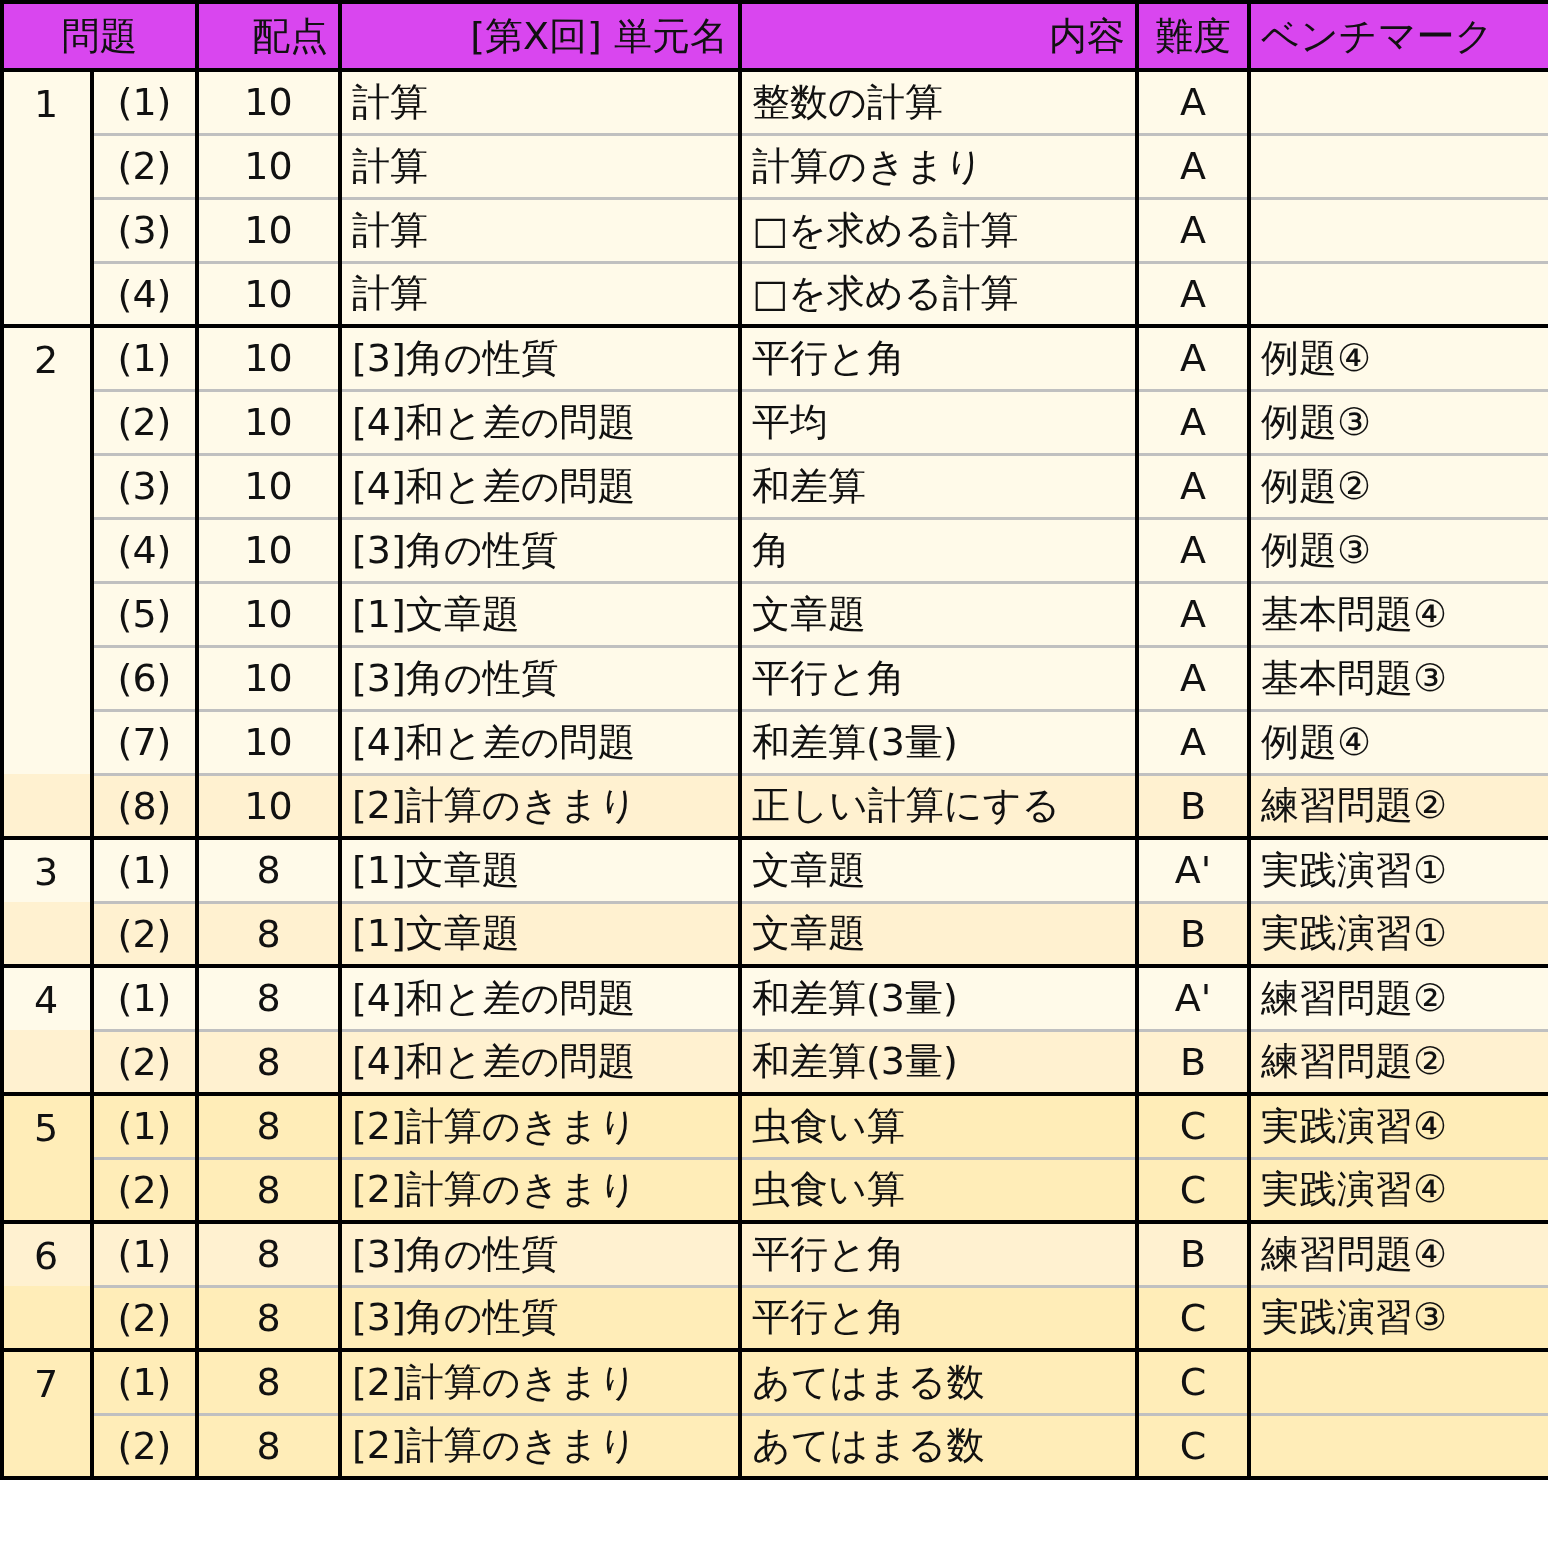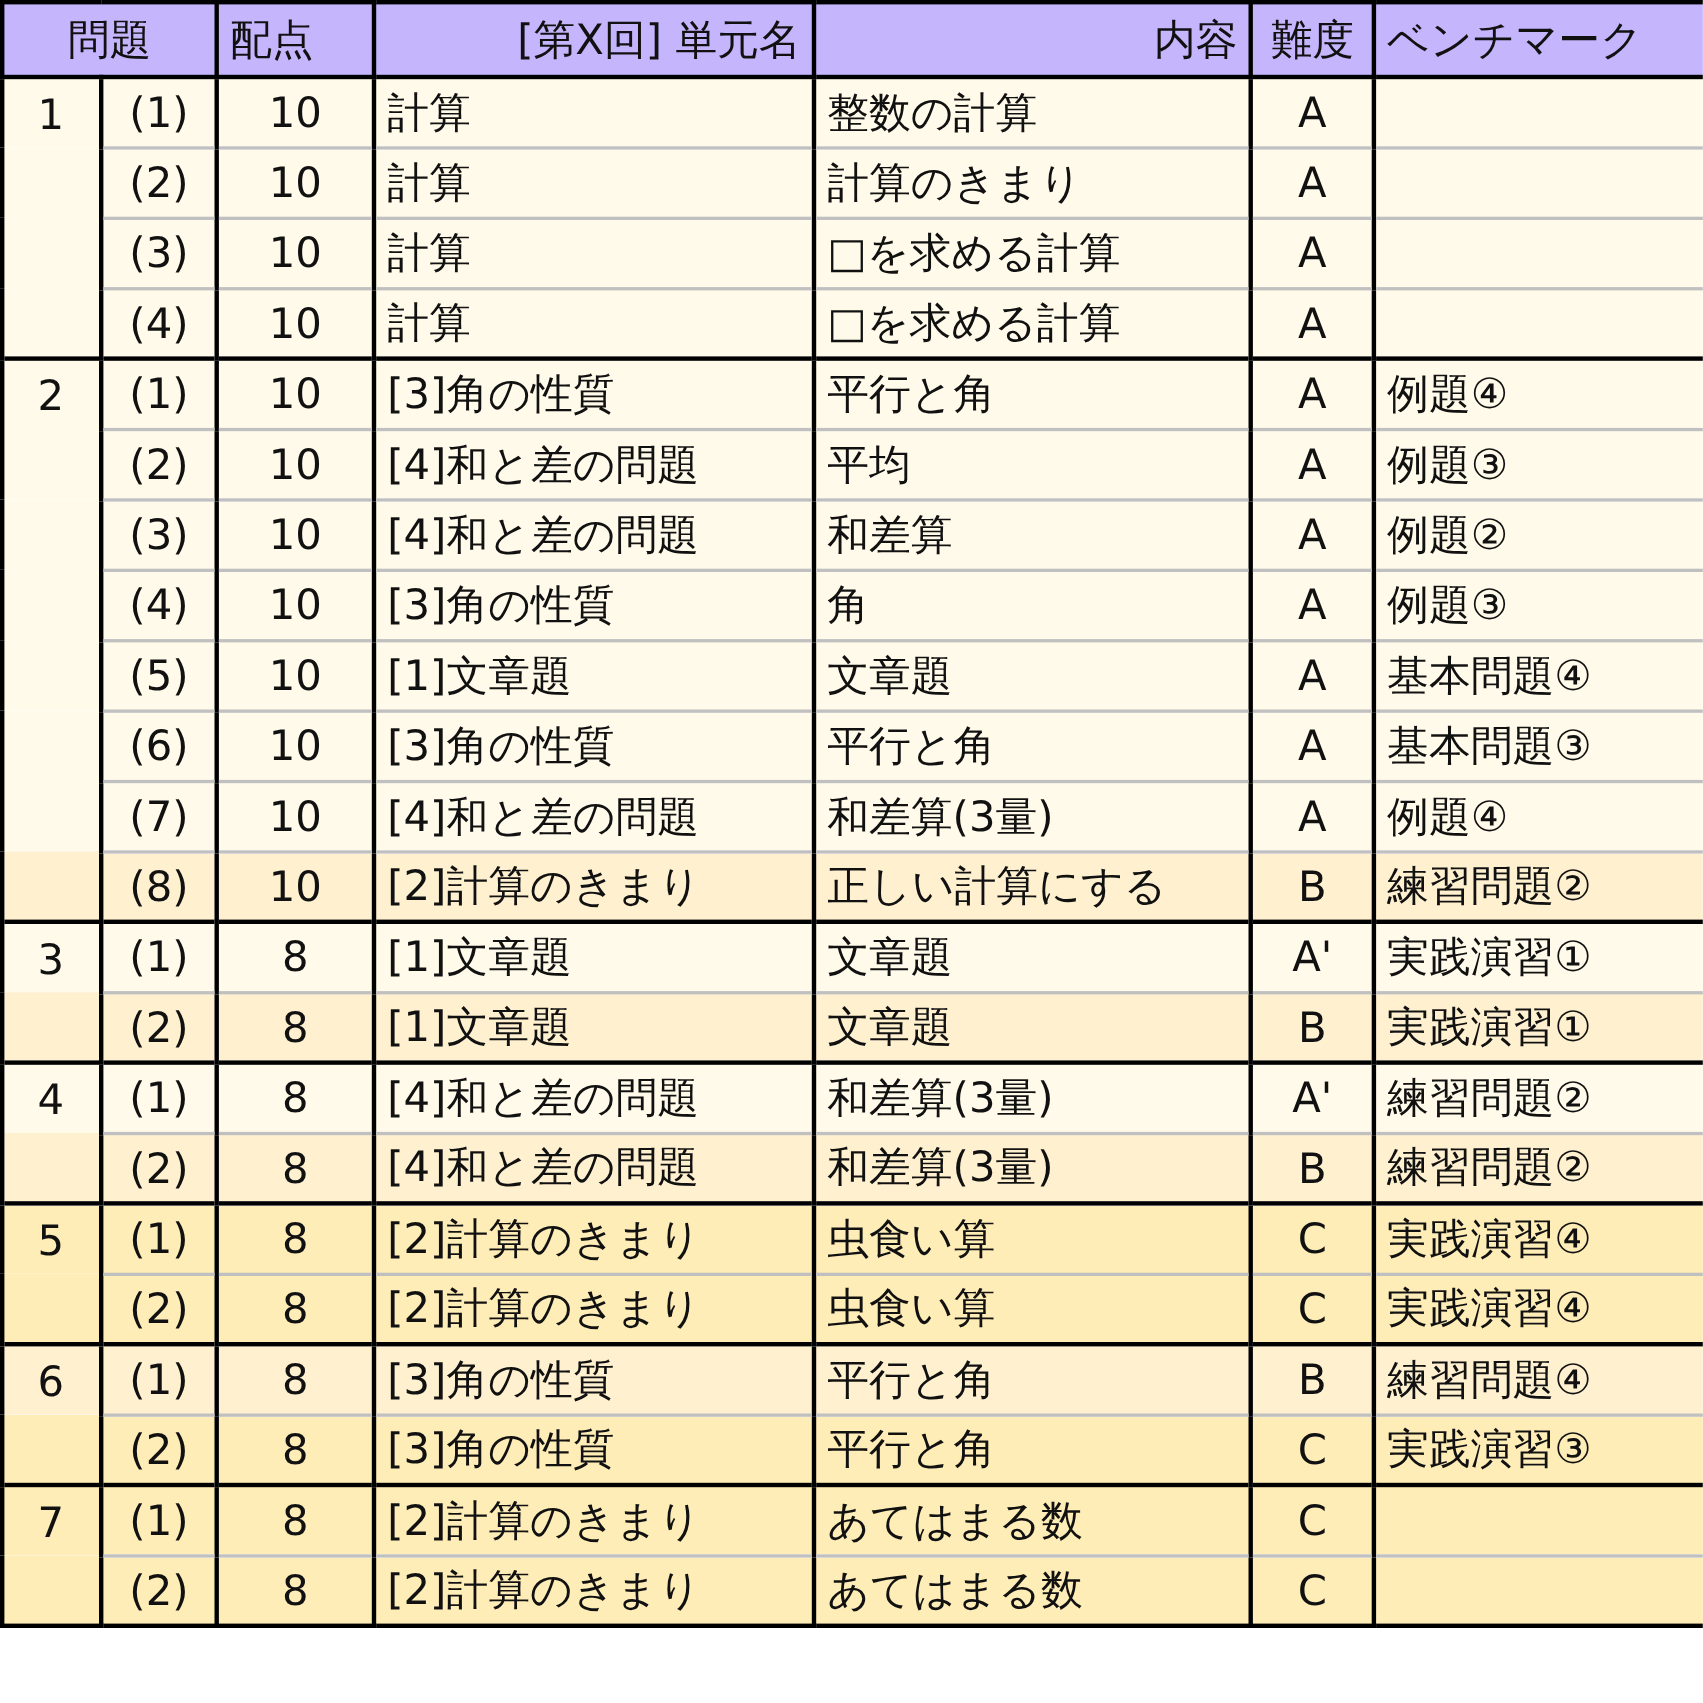--- a/index.html
+++ b/index.html
@@ -1,19 +1,19 @@
 <!DOCTYPE html>
 <html><head>
 <meta charset="utf-8">
 <style>
   html,body{margin:0;padding:0;background:#fff;}
   body{width:1548px;height:1548px;overflow:hidden;font-family:"DejaVu Sans","Liberation Sans",sans-serif;color:#111;}
   table{border-collapse:collapse;width:1548px;table-layout:fixed;}
   td,th{font-size:38px;font-weight:normal;height:64px;padding:0 10px;white-space:nowrap;overflow:hidden;box-sizing:border-box;}
-  th{background:#c4b5fd;height:68px;border:4px solid #000;border-top:4px solid #000;}
+  th{background:#d946ef;height:68px;border:4px solid #000;border-top:4px solid #000;}
   td{border-left:4px solid #000;border-right:4px solid #000;border-top:3px solid #c0c0c0;}
   tr.gstart td{border-top:4px solid #000;}
   td.num{text-align:left;padding-left:30px;vertical-align:top;padding-top:10px;}
   td.c{text-align:center;}
   td.l{text-align:left;}
   td.last{border-right:none;}
   th.last{border-right:none;}
   td.first,th.first{border-left:4px solid #000;}
   .dA{background:#fffae9;}
   .dB{background:#fff1d0;}
@@ -31,21 +31,21 @@
       <col style="width:105px">
       <col style="width:143px">
       <col style="width:400px">
       <col style="width:397px">
       <col style="width:112px">
       <col style="width:301px">
   </colgroup>
   <thead>
     <tr>
       <th class="first" colspan="2" style="text-align:center">問題</th>
-      <th style="text-align:left">配点</th>
+      <th style="text-align:right">配点</th>
       <th style="text-align:right">[第X回] 単元名</th>
       <th style="text-align:right">内容</th>
       <th style="padding:0">難度</th>
       <th class="last" style="text-align:left;padding-left:10px">ベンチマーク</th>
     </tr>
   </thead>
   <tbody id="tbody">
       <tr class="gstart">
         <td class="first num gcell dA">1</td>
         <td class="c dA">(1)</td>

